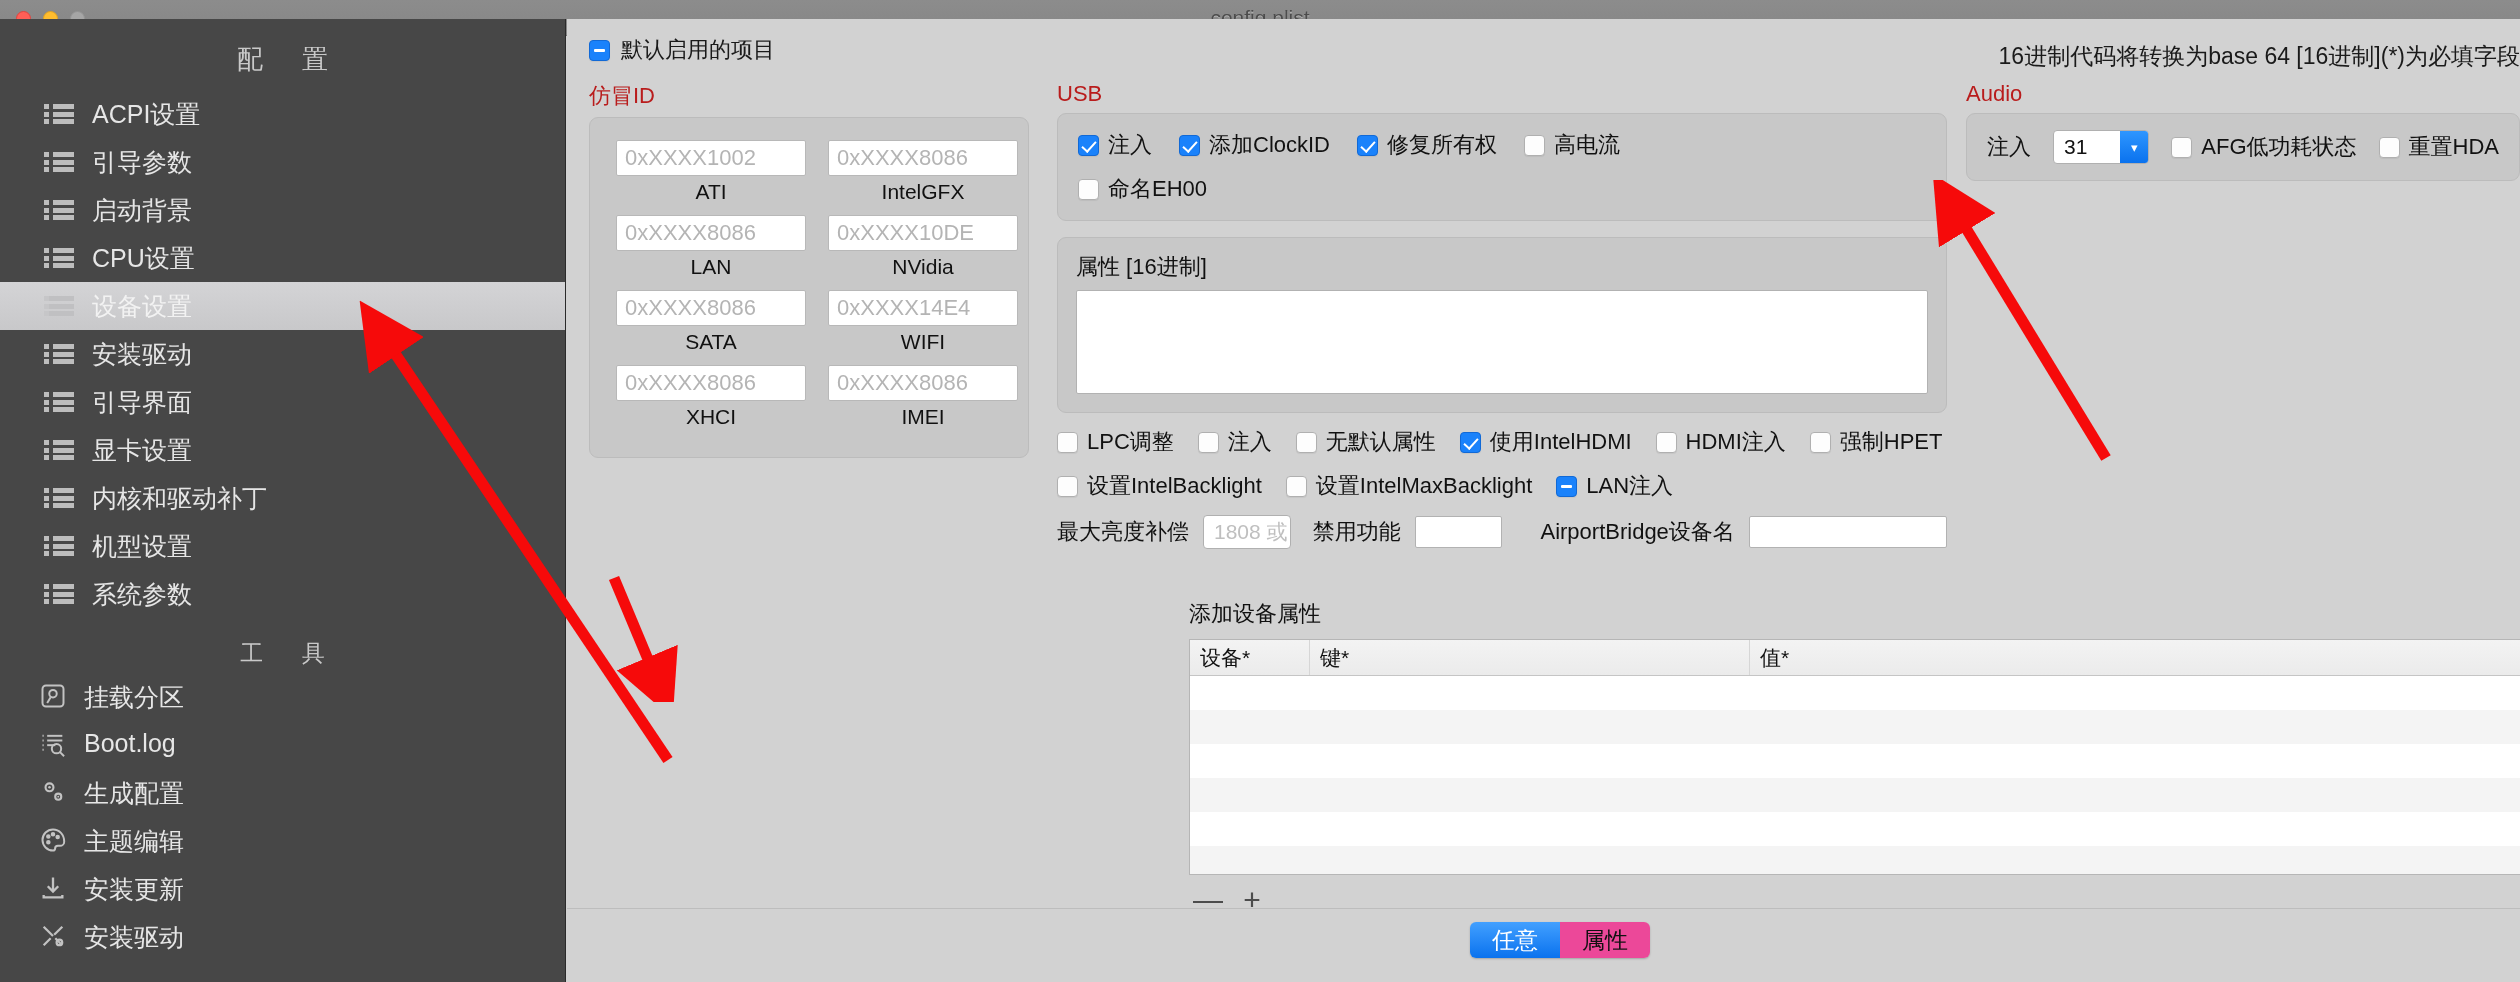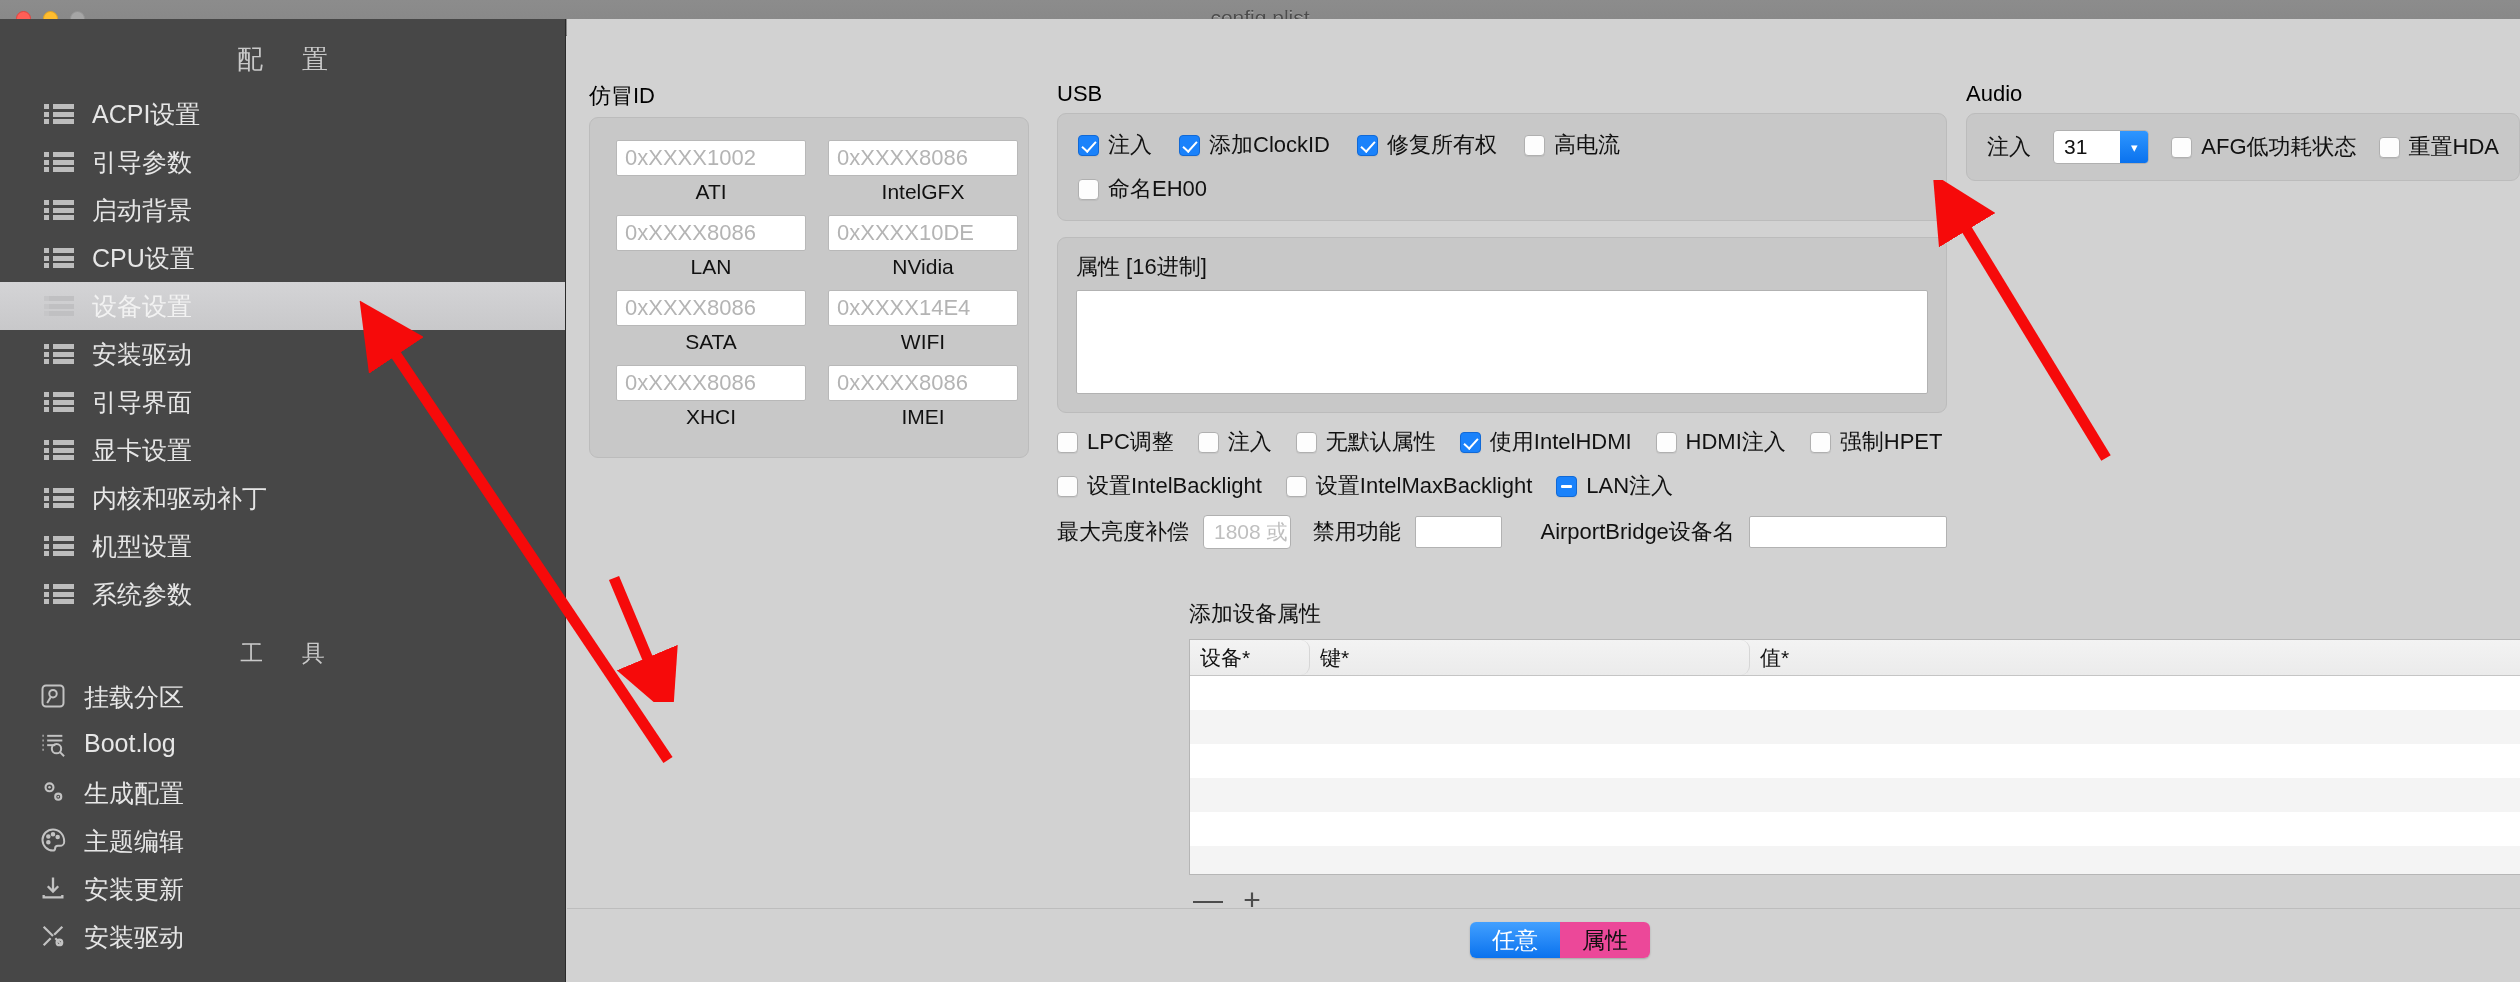--- a/index.html
+++ b/index.html
@@ -115,21 +115,21 @@
   }
   .cb.mixed { background: #1a82fb; border-color: #1169d6; }
   .cb.mixed::after {
     content: ""; position: absolute;
     left: 4px; top: 8px; width: 11px; height: 3px;
     background: #fff; border-radius: 1px;
   }
   .cb-label { display: flex; align-items: center; gap: 9px; font-size: 22px; color: #111; white-space: nowrap; }
 
   
-  .grp-title { font-size: 22px; color: #000000; margin-bottom: 6px; }
+  .grp-title { font-size: 22px; color: #b91c1c; margin-bottom: 6px; }
   .grp-box {
     background: #c8c8c8; border-radius: 9px;
     border: 1px solid #bcbcbc;
   }
 
   
   .left-col { position: absolute; left: 22px; top: 62px; width: 440px; }
   .id-grid {
     display: grid; grid-template-columns: 1fr 1fr;
     gap: 9px 22px; padding: 22px 26px 26px 26px;
@@ -191,21 +191,20 @@
   }
   .tbl-head {
     display: flex; height: 36px;
     background: linear-gradient(to bottom, #f3f3f3, #ebebeb);
     border-bottom: 1px solid #c5c5c5;
   }
   .th {
     font-size: 21px; color: #111;
     display: flex; align-items: center; padding-left: 10px;
     border-right: 1px solid #d6d6d6;
-    border-radius: 9px;
   }
   .th:last-child { border-right: none; }
   .tbl-body { }
   .tr { height: 34px; border: none; }
   .tr:nth-child(odd) { background: #fff; }
   .tr:nth-child(even) { background: #f4f4f4; }
   .tbl-foot { display: flex; align-items: center; gap: 6px; padding-top: 10px; }
   .pm-btn {
     width: 38px; height: 30px; display: flex;
     align-items: center; justify-content: center;
@@ -511,20 +510,27 @@
               <circle cx="17.5" cy="17.5" r="2.4"></circle>
             </svg>
           </span>
           <span>安装驱动</span>
         </div>
       </div>
   </div>
 
   <div class="main">
 
+    <div class="main-header">
+      <div class="enable-row">
+        <span class="cb mixed"></span>
+        <span>默认启用的项目</span>
+      </div>
+      <div class="hint">16进制代码将转换为base 64 [16进制](*)为必填字段</div>
+    </div>
 
     <div class="left-col">
       <div class="grp-title">仿冒ID</div>
       <div class="grp-box">
         <div class="id-grid" id="id-grid">
             <div class="id-cell">
               <div class="id-input">0xXXXX1002</div>
               <div class="id-cap">ATI</div>
             </div>
             <div class="id-cell">

